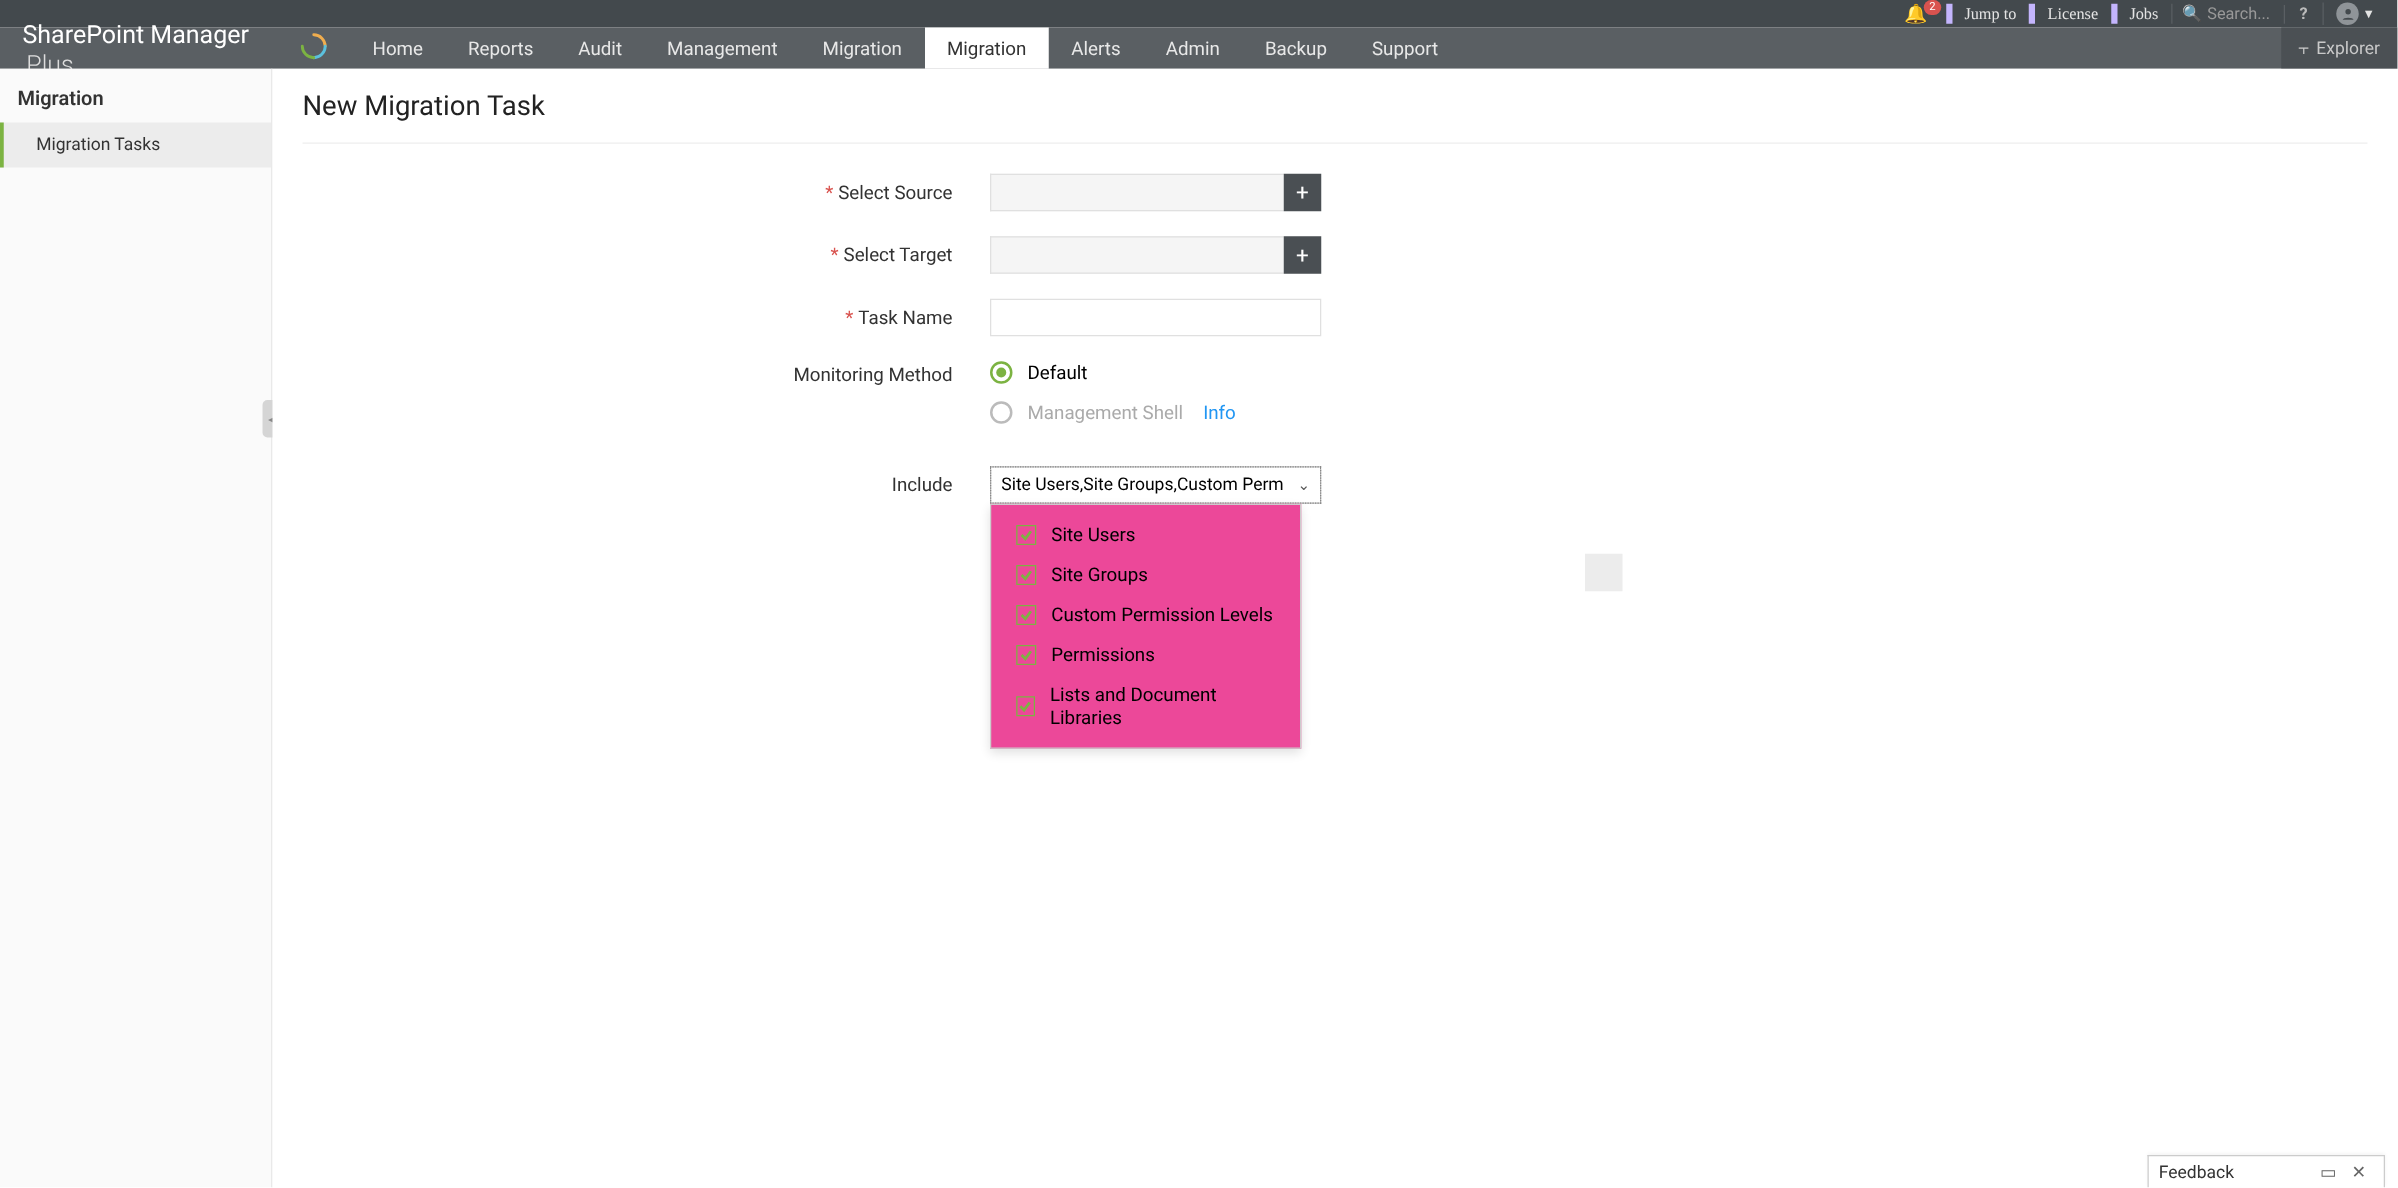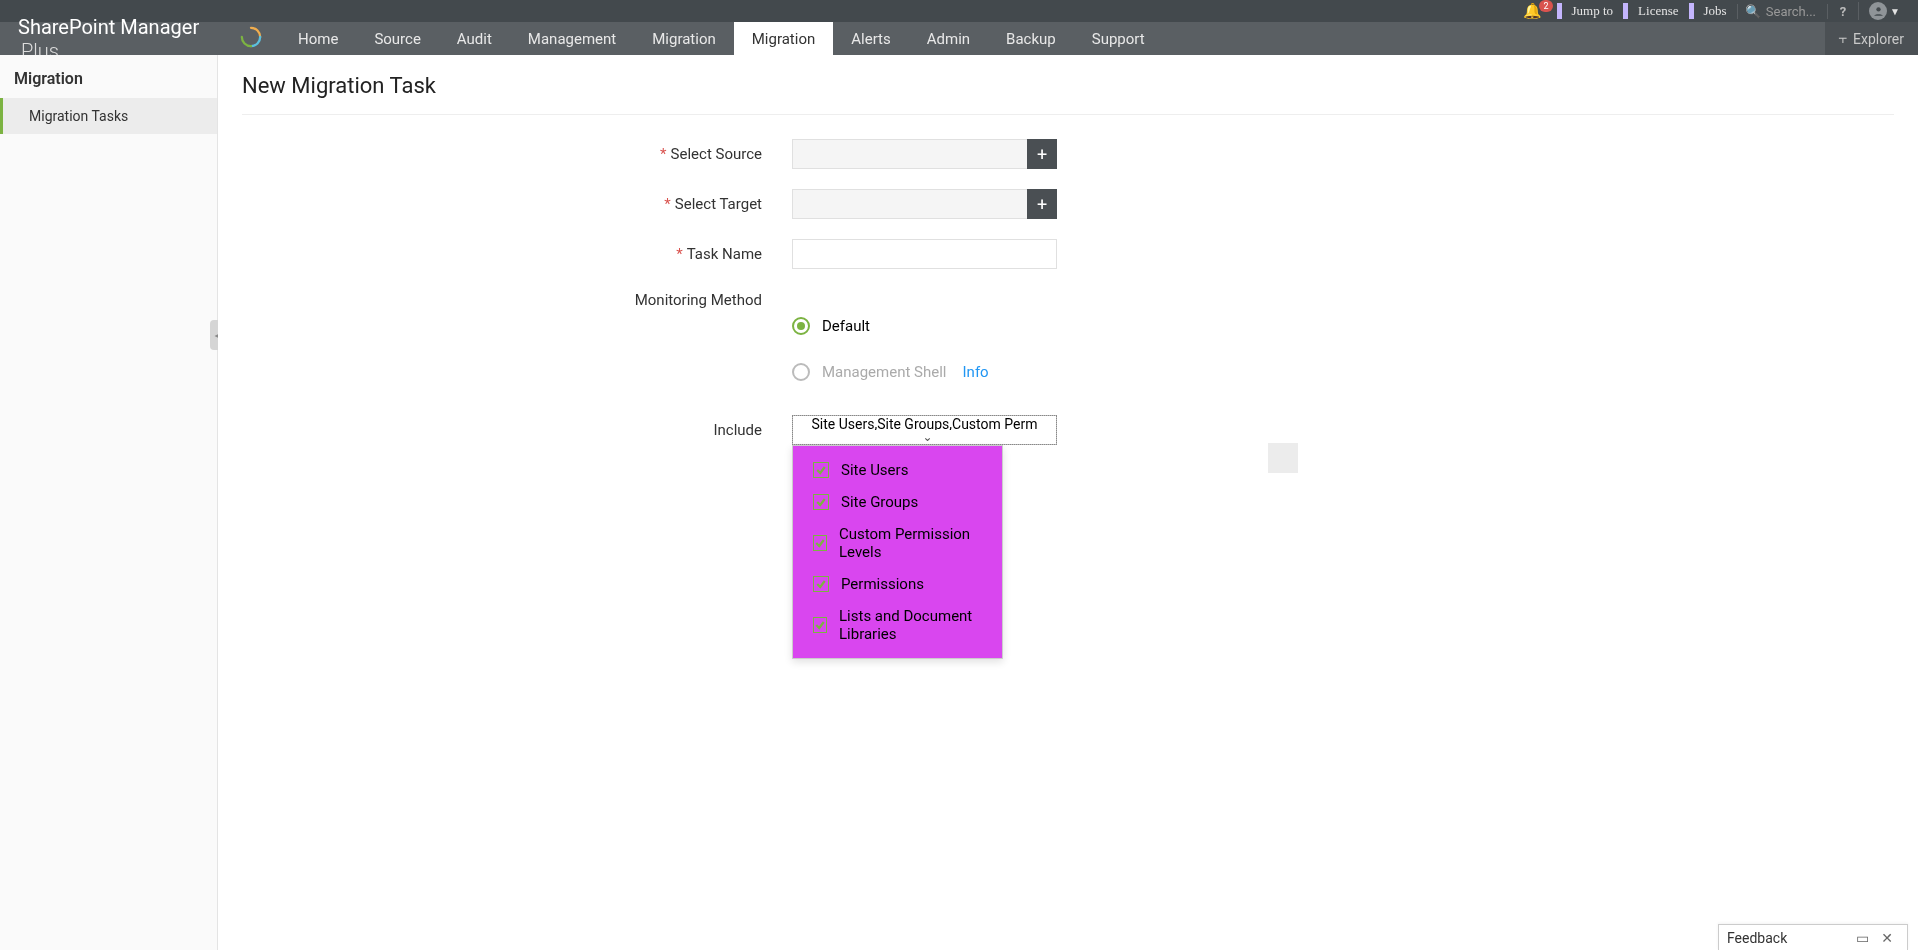--- a/index.html
+++ b/index.html
@@ -42,30 +42,30 @@
   .page-title { font-size: 22px; font-weight: 400; color: #222; padding-bottom: 16px; border-bottom: 1px solid #eee; }
   .form { margin-top: 24px; }
   .row { display: flex; align-items: center; margin-bottom: 20px; }
   .row .label { width: 550px; text-align: right; padding-right: 30px; font-size: 15px; color: #333; }
   .row .label .req { color: #d9534f; margin-right: 4px; }
   .row .field { width: 265px; position: relative; }
   .picker { display: flex; }
   .picker-input { flex: 1; height: 30px; background: #f5f5f5; border: 1px solid #e0e0e0; border-right: none; }
   .picker-btn { width: 30px; height: 30px; background: #4a4f53; color: #fff; display: flex; align-items: center; justify-content: center; font-size: 18px; cursor: pointer; border: none; }
   .text-input { width: 100%; height: 30px; border: 1px solid #e0e0e0; padding: 0 8px; font-size: 14px; }
-  .radio-row { display: flex; align-items: flex-end; margin-bottom: 14px; font-size: 15px; margin-top: 28px; }
+  .radio-row { display: flex; align-items: flex-end; margin-bottom: 14px; font-size: 15px; }
   .radio-outer { width: 18px; height: 18px; border-radius: 50%; border: 2px solid #bbb; margin-right: 12px; display: flex; align-items: center; justify-content: center; cursor: pointer; }
   .radio-outer.checked { border-color: #7cb342; }
   .radio-inner { width: 8px; height: 8px; border-radius: 50%; background: #7cb342; }
   .radio-label.disabled { color: #aaa; }
   .info-link { color: #2196f3; margin-left: 16px; cursor: pointer; font-size:15px; }
-  .dropdown { width: 265px; height: 30px; border: 1px solid #bbb; display: flex; align-items: center; padding: 0 8px; font-size: 14px; cursor: pointer; justify-content: space-between; outline: 1px dotted #888; outline-offset: -1px; flex-direction: column;}
+  .dropdown { width: 265px; height: 30px; border: 1px solid #bbb; display: flex; align-items: center; padding: 0 8px; font-size: 14px; cursor: pointer; justify-content: space-between; outline: 1px dotted #888; outline-offset: -1px;}
   .dropdown .dd-text { white-space: nowrap; overflow: hidden; text-overflow: clip; flex:1; }
   .dropdown .dd-caret { font-size: 12px; color: #555; margin-left: 6px; }
-  .dd-panel { position: absolute; top: 30px; left: 0; width: 211px; background: #d946ef; border: 1px solid #ccc; box-shadow: 0 3px 8px rgba(0,0,0,0.12); z-index: 10; padding: 8px 0; }
+  .dd-panel { position: absolute; top: 30px; left: 0; width: 249px; background: #ec4899; border: 1px solid #ccc; box-shadow: 0 3px 8px rgba(0,0,0,0.12); z-index: 10; padding: 8px 0; }
   .dd-option { display: flex; align-items: center; padding: 7px 20px; font-size: 15px; cursor: pointer; }
   .dd-option .cb { width: 16px; height: 16px; border: 1px solid #7cb342; margin-right: 12px; display: flex; align-items: center; justify-content: center; }
   .dd-option .cb svg { width: 12px; height: 12px; stroke: #7cb342; stroke-width: 3; fill: none; }
   .btn-shadow { position: absolute; top: 388px; left: 1050px; width: 30px; height: 30px; background: #ececec; z-index: 1; }
 
   
   .feedback { position: absolute; bottom: 0; right: 10px; width: 190px; height: 26px; border: 1px solid #ccc; border-bottom: none; background: #fff; display: flex; align-items: center; padding: 0 8px; font-size: 14px; color: #333; box-shadow: 0 -1px 3px rgba(0,0,0,0.05); justify-content: space-between; }
   .feedback .flabel { flex: 1; }
   .feedback .ficon { padding: 0 6px; cursor: pointer; color: #666; }
 </style>
@@ -102,21 +102,21 @@
     <span class="logo-icon">
       <svg viewBox="0 0 24 24">
           <path d="M12 2 A10 10 0 0 1 22 12" stroke="#f0ad4e" stroke-width="2.5" fill="none" stroke-linecap="round"></path>
           <path d="M22 12 A10 10 0 0 1 12 22" stroke="#5bc0de" stroke-width="2.5" fill="none" stroke-linecap="round"></path>
           <path d="M12 22 A10 10 0 0 1 2 12" stroke="#7cb342" stroke-width="2.5" fill="none" stroke-linecap="round"></path>
         </svg>
     </span>
   </div>
   <div class="main-nav" id="main-nav">
       <div class="tab">Home</div>
-      <div class="tab">Source</div>
+      <div class="tab">Reports</div>
       <div class="tab">Audit</div>
       <div class="tab">Management</div>
       <div class="tab">Migration</div>
       <div class="tab active">Migration</div>
       <div class="tab">Alerts</div>
       <div class="tab">Admin</div>
       <div class="tab">Backup</div>
       <div class="tab">Support</div>
     </div>
   <div class="explorer-btn">

